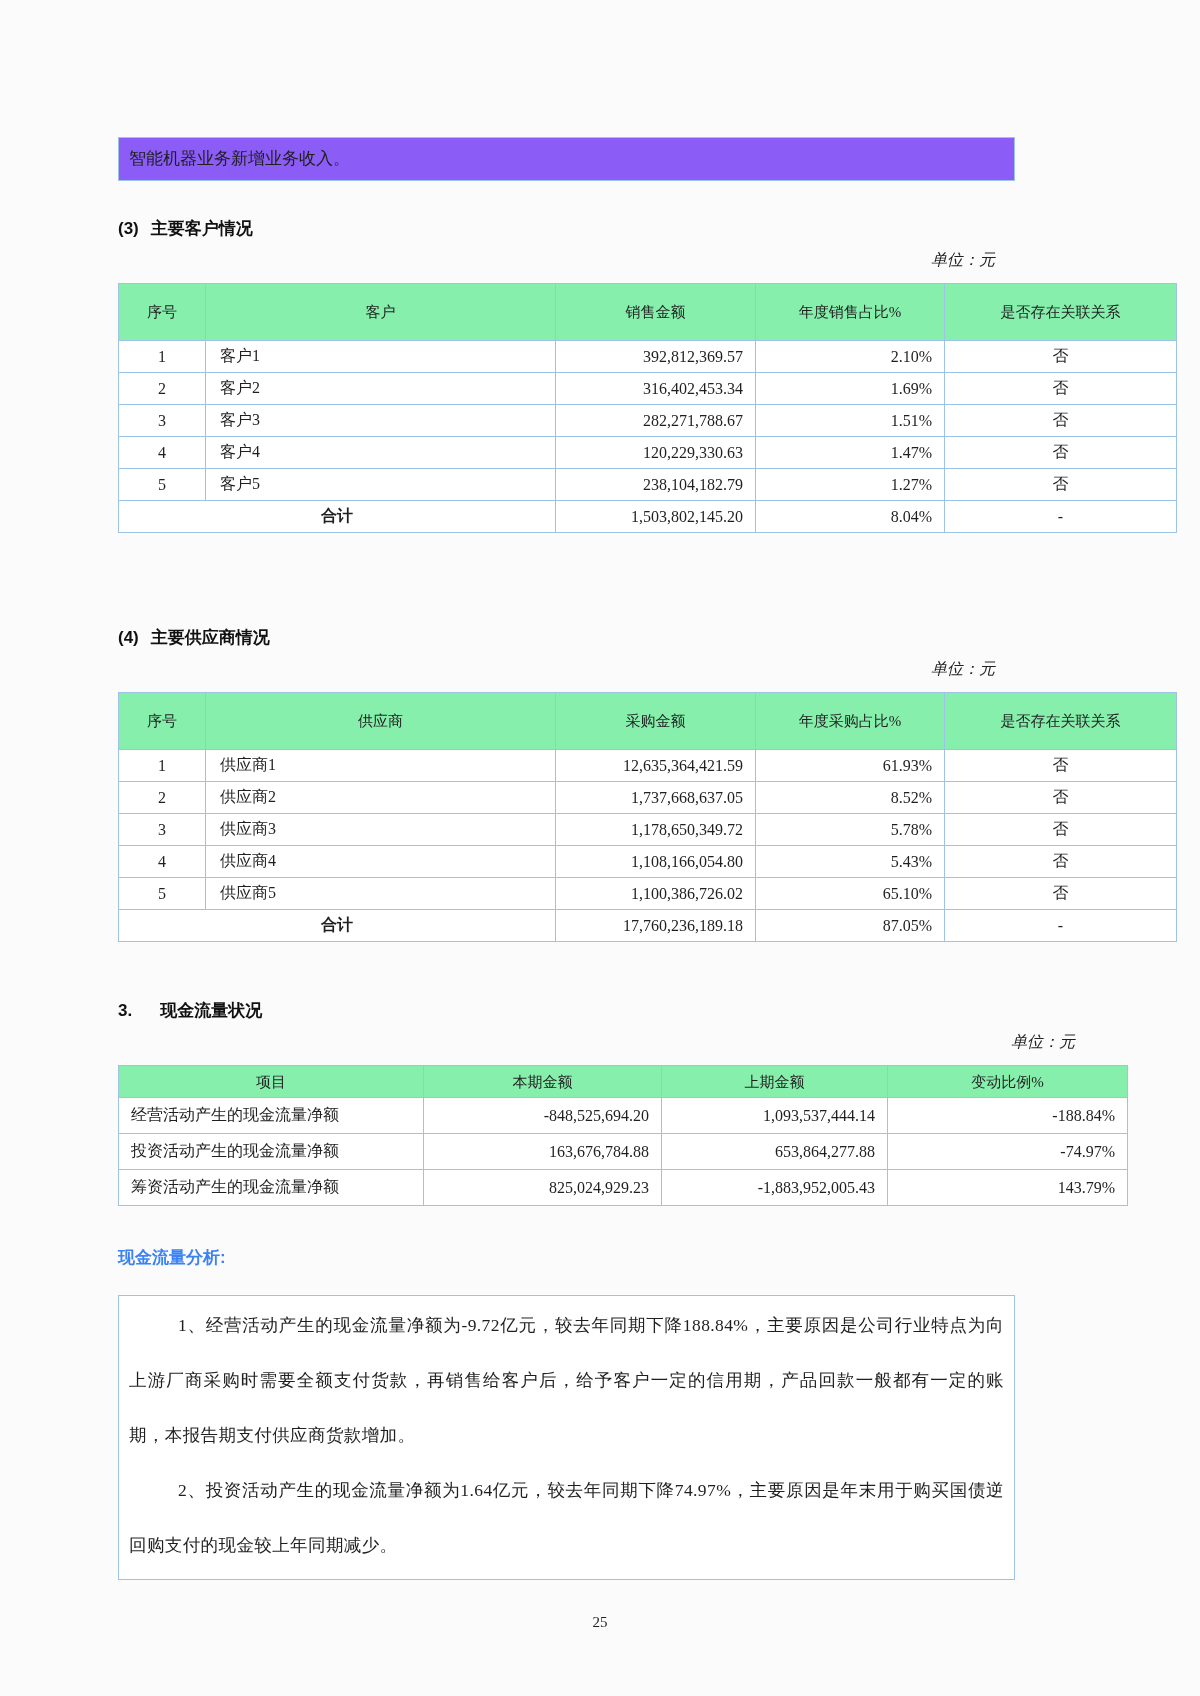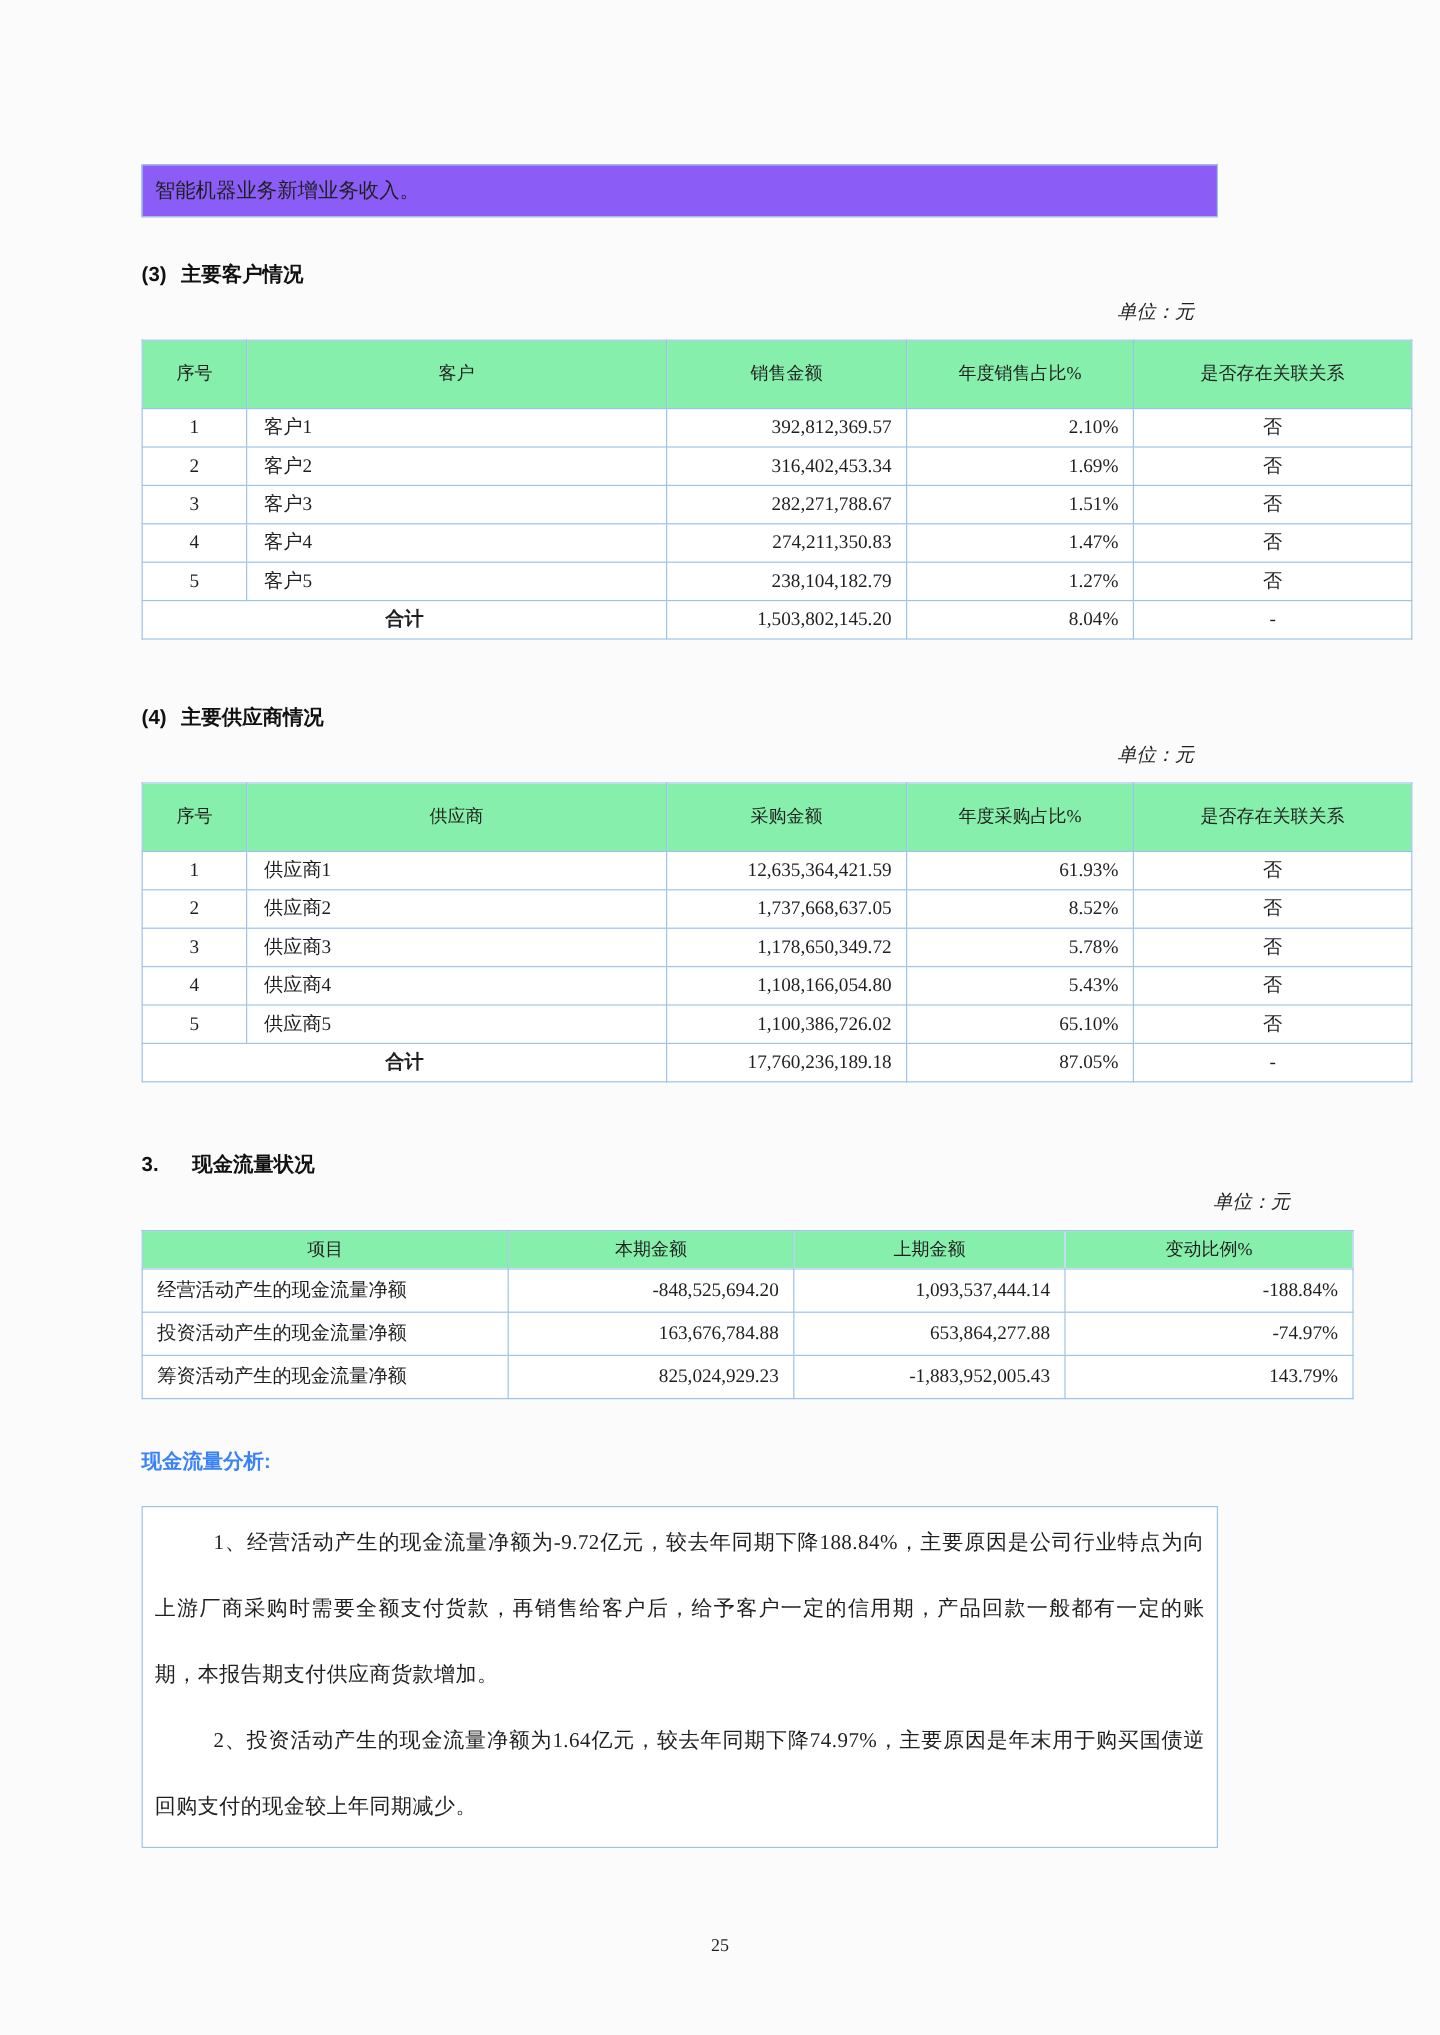--- a/index.html
+++ b/index.html
@@ -56,21 +56,21 @@
   .t12 td.total-label{text-align:center;font-weight:bold;font-family:"Liberation Sans","DejaVu Sans",sans-serif;}
   .t12 td.total-dash{text-align:center;}
 
   
   .t3{width:957px;margin-top:13px;}
   .t3 th{height:31px;padding:0 6px;}
   .t3 td{height:33px;}
   .t3 td.c-item{text-align:left;padding-left:12px;}
   .t3 td.c-cur,.t3 td.c-prev,.t3 td.c-chg{text-align:right;padding-right:12px;}
 
-  .gap-lg{margin-top:53px;}
+  .gap-lg{margin-top:93px;}
   .gap-md{margin-top:57px;}
 
   
   .analysis-heading{
     margin-top:40px;font-family:"Liberation Sans","DejaVu Sans",sans-serif;
     font-weight:bold;font-size:17px;color:#3b82f6;
   }
   .analysis-box{
     margin-top:26px;width:875px;border:1px solid #9dc3e6;background:#fff;
     padding:2px 10px 6px 10px;
@@ -128,21 +128,21 @@
           <tr>
             <td class="c-idx">3</td>
             <td class="c-name">客户3</td>
             <td class="c-amt">282,271,788.67</td>
             <td class="c-pct">1.51%</td>
             <td class="c-rel">否</td>
           </tr>
           <tr>
             <td class="c-idx">4</td>
             <td class="c-name">客户4</td>
-            <td class="c-amt">274,211,350.83</td>
+            <td class="c-amt">120,229,330.63</td>
             <td class="c-pct">1.47%</td>
             <td class="c-rel">否</td>
           </tr>
           <tr>
             <td class="c-idx">5</td>
             <td class="c-name">客户5</td>
             <td class="c-amt">238,104,182.79</td>
             <td class="c-pct">1.27%</td>
             <td class="c-rel">否</td>
           </tr>

